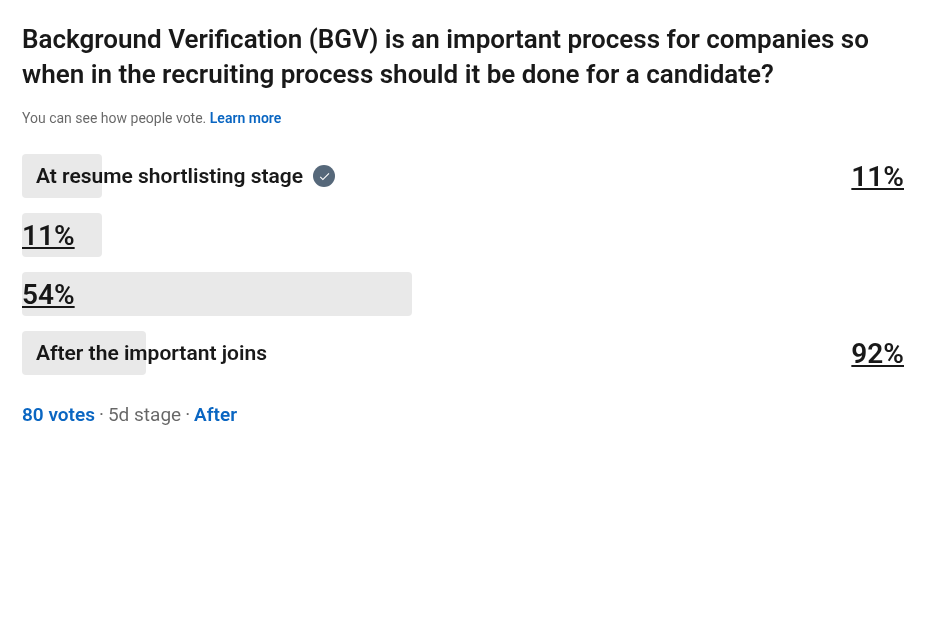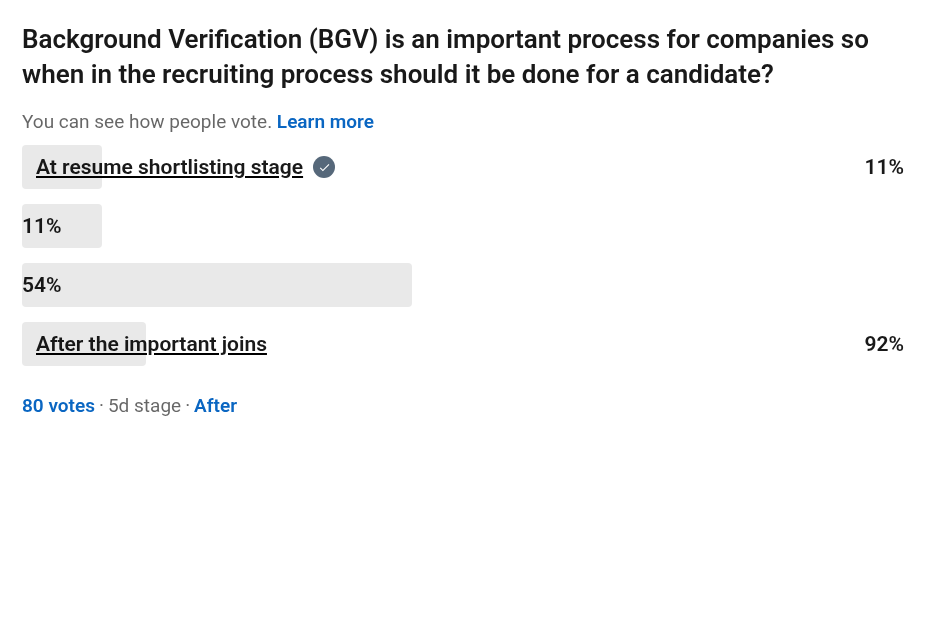--- a/index.html
+++ b/index.html
@@ -14,23 +14,23 @@
       width: 930px;
     }
     .poll-question {
       font-size: 26px;
       font-weight: 600;
       line-height: 1.35;
       color: rgba(0,0,0,0.9);
       margin-bottom: 18px;
     }
     .poll-subtext {
-      font-size: 19px;
+      font-size: 14px;
       color: rgba(0,0,0,0.6);
-      margin-bottom: 12px;
+      margin-bottom: 28px;
     }
     .poll-subtext .learn-more {
       color: #0a66c2;
       font-weight: 600;
       cursor: pointer;
     }
     .poll-options {
       display: flex;
       flex-direction: column;
       gap: 15px;
@@ -53,21 +53,20 @@
       border-radius: 4px;
       min-width: 4px;
     }
     .poll-option-left {
       position: relative;
       display: flex;
       align-items: center;
       gap: 10px;
       padding-left: 14px;
       z-index: 1;
-      text-decoration: underline;
     }
     .poll-option-label {
       font-size: 21px;
       font-weight: 600;
       color: rgba(0,0,0,0.9);
     }
     .check-icon {
       width: 22px;
       height: 22px;
       background: #56687a;
@@ -76,26 +75,27 @@
       align-items: center;
       justify-content: center;
       flex-shrink: 0;
     }
     .check-icon svg {
       width: 13px;
       height: 13px;
       fill: #fff;
     }
     .poll-percent {
-      font-size: 21px;
+      font-size: 28px;
       font-weight: 600;
       color: rgba(0,0,0,0.9);
       padding-right: 4px;
       position: relative;
       z-index: 1;
+      text-decoration: underline;
     }
     .poll-footer {
       font-size: 19px;
       color: rgba(0,0,0,0.6);
       display: flex;
       align-items: center;
       gap: 4px;
     }
     .poll-footer .votes,
     .poll-footer .undo {

